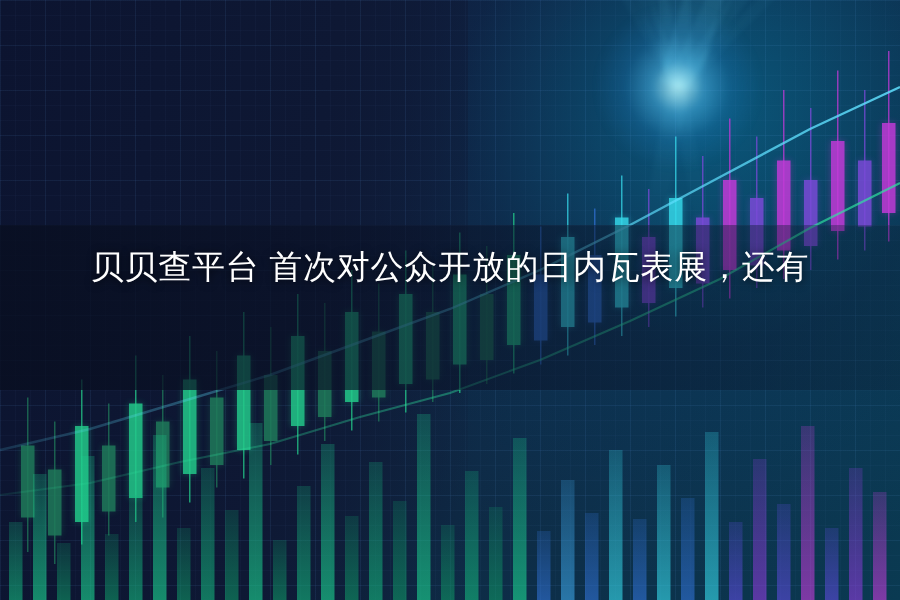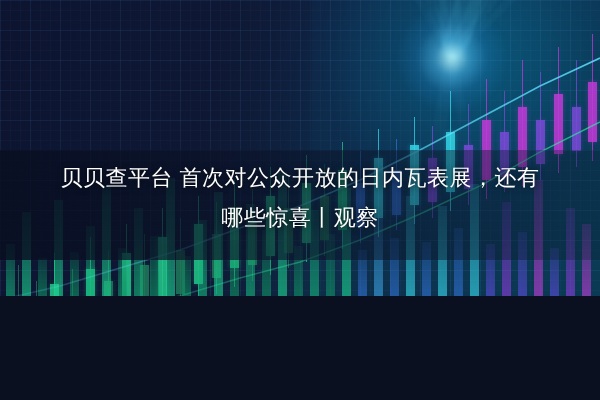--- a/index.html
+++ b/index.html
@@ -3,21 +3,21 @@
 <meta charset="utf-8">
 <style>
   html, body {
     margin: 0;
     padding: 0;
     background: #0a1020;
   }
   #stage {
     position: relative;
     width: 600px;
-    height: 296px;
+    height: 400px;
     overflow: hidden;
     background: #ef4444;
     font-family: "Liberation Sans", sans-serif;
   }
 
   
   .bg-base {
     position: absolute;
     inset: 0;
     background:
@@ -332,16 +332,15 @@
       </linearGradient>
     </defs>
     <polyline id="line-cyan" fill="none" stroke="url(#gcyan)" stroke-width="1.6" points="0,300 60,286 120,268 180,250 240,228 300,206 360,180 420,150 480,118 540,86 600,58"></polyline>
     <polyline id="line-green" fill="none" stroke="url(#ggreen)" stroke-width="1.4" points="0,330 60,322 120,308 180,296 240,278 300,262 360,240 420,214 480,186 540,152 600,122"></polyline>
   </svg>
 
   <div class="title-scrim"></div>
 
   <div class="title-wrap">
     <div class="title-line">贝贝查平台 首次对公众开放的日内瓦表展，还有</div>
-    <div class="title-line">哪些惊喜丨观察</div>
   </div>
 
 </div>
 
 </body></html>

